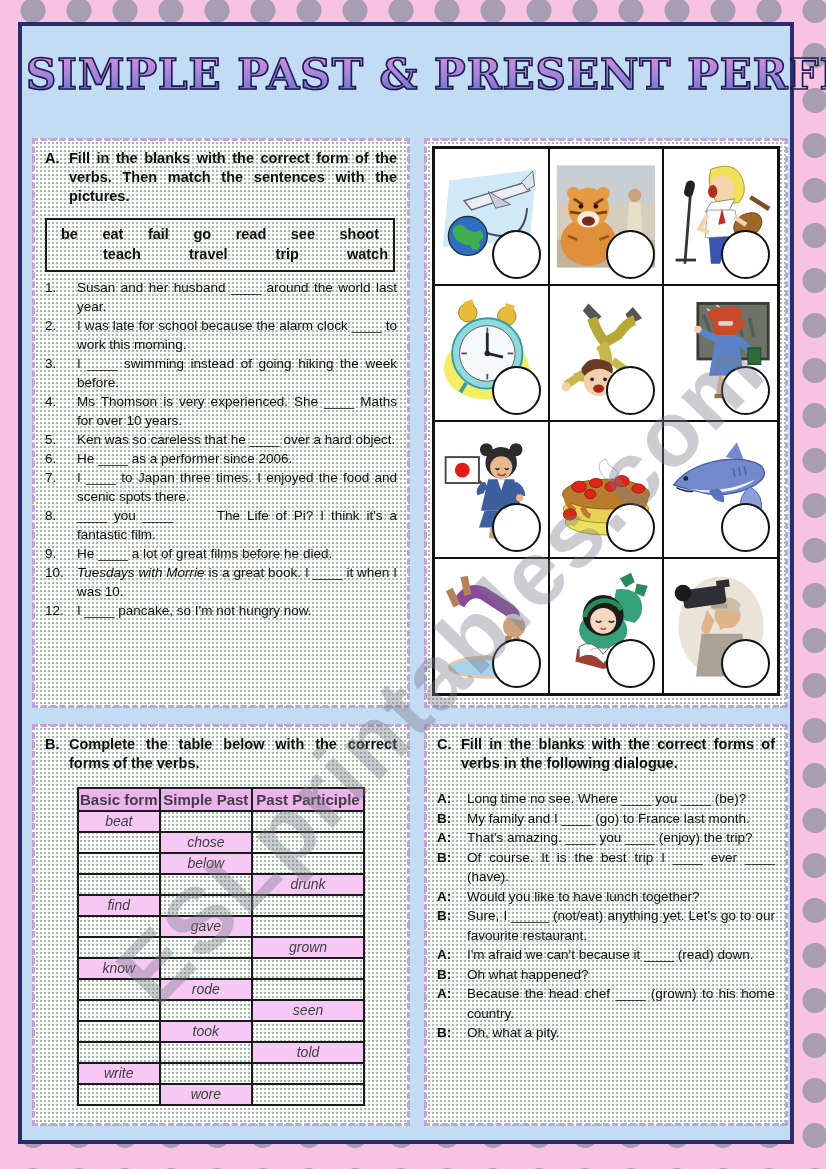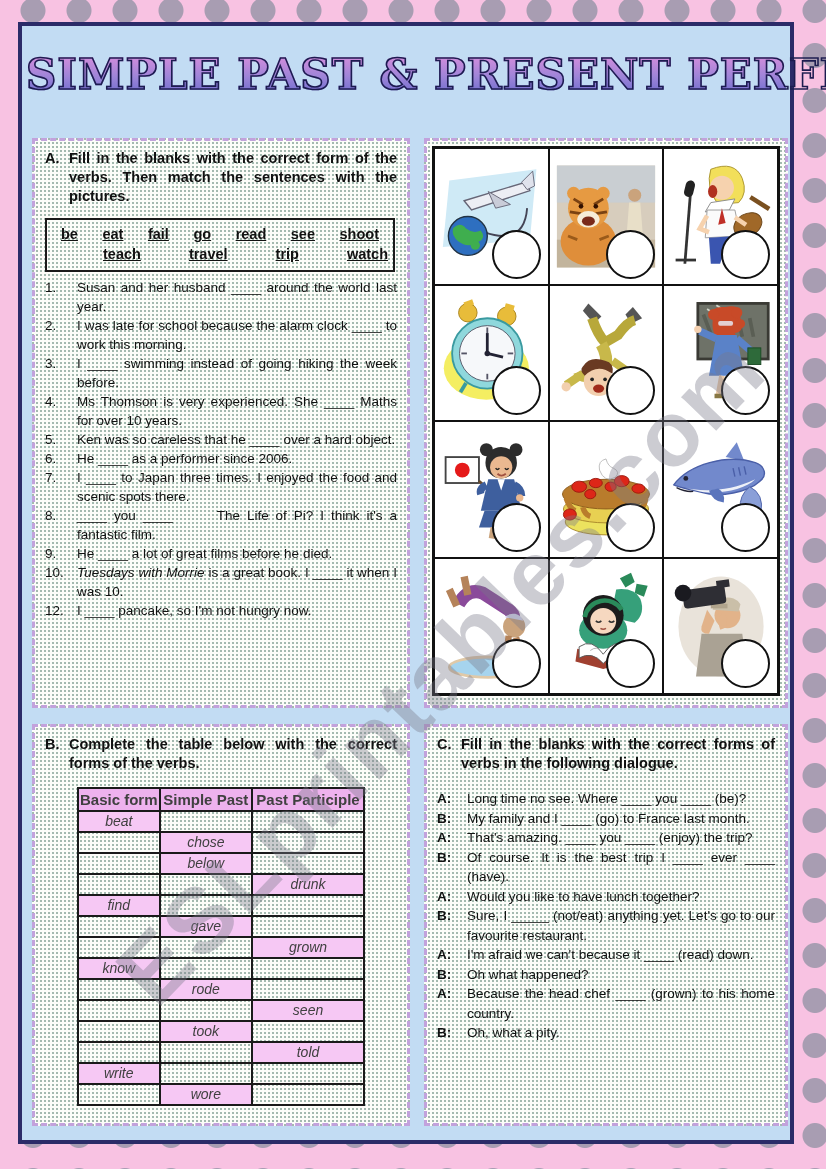--- a/index.html
+++ b/index.html
@@ -33,21 +33,21 @@
   }
   #boxA{left:10px;top:112px;width:378px;height:570px;padding:8px 10px;}
   #boxP{left:402px;top:112px;width:364px;height:570px;}
   #boxB{left:10px;top:698px;width:378px;height:402px;padding:8px 10px;}
   #boxC{left:402px;top:698px;width:364px;height:402px;padding:8px 10px;}
   .shead{display:flex;font-weight:bold;font-size:14.5px;line-height:19px;color:#111;}
   .shead .lbl{flex:none;width:24px;}
   .shead .txt{flex:1;text-align:justify;}
   .wordbank{
     margin:12px 2px 4px 0;border:2px solid #1a1a1a;background:transparent;
-    padding:4px 14px 6px;font-weight:bold;font-size:14.5px;line-height:20px;color:#111;text-decoration:underline;
+    padding:4px 14px 6px;font-weight:bold;font-size:14.5px;line-height:20px;color:#111;
   }
   .wb-row{display:flex;justify-content:space-between;}
   .wb-row2{padding:0 42px;gap:48px;}
   #sentence-list{margin-top:6px;font-size:13.5px;line-height:19px;color:#111;}
   .sent-row{display:flex;}
   .sent-num{flex:none;width:32px;}
   .sent-text{flex:1;text-align:justify;}
   
   .pgrid{
     position:absolute;left:5px;top:5px;right:5px;bottom:9px;

